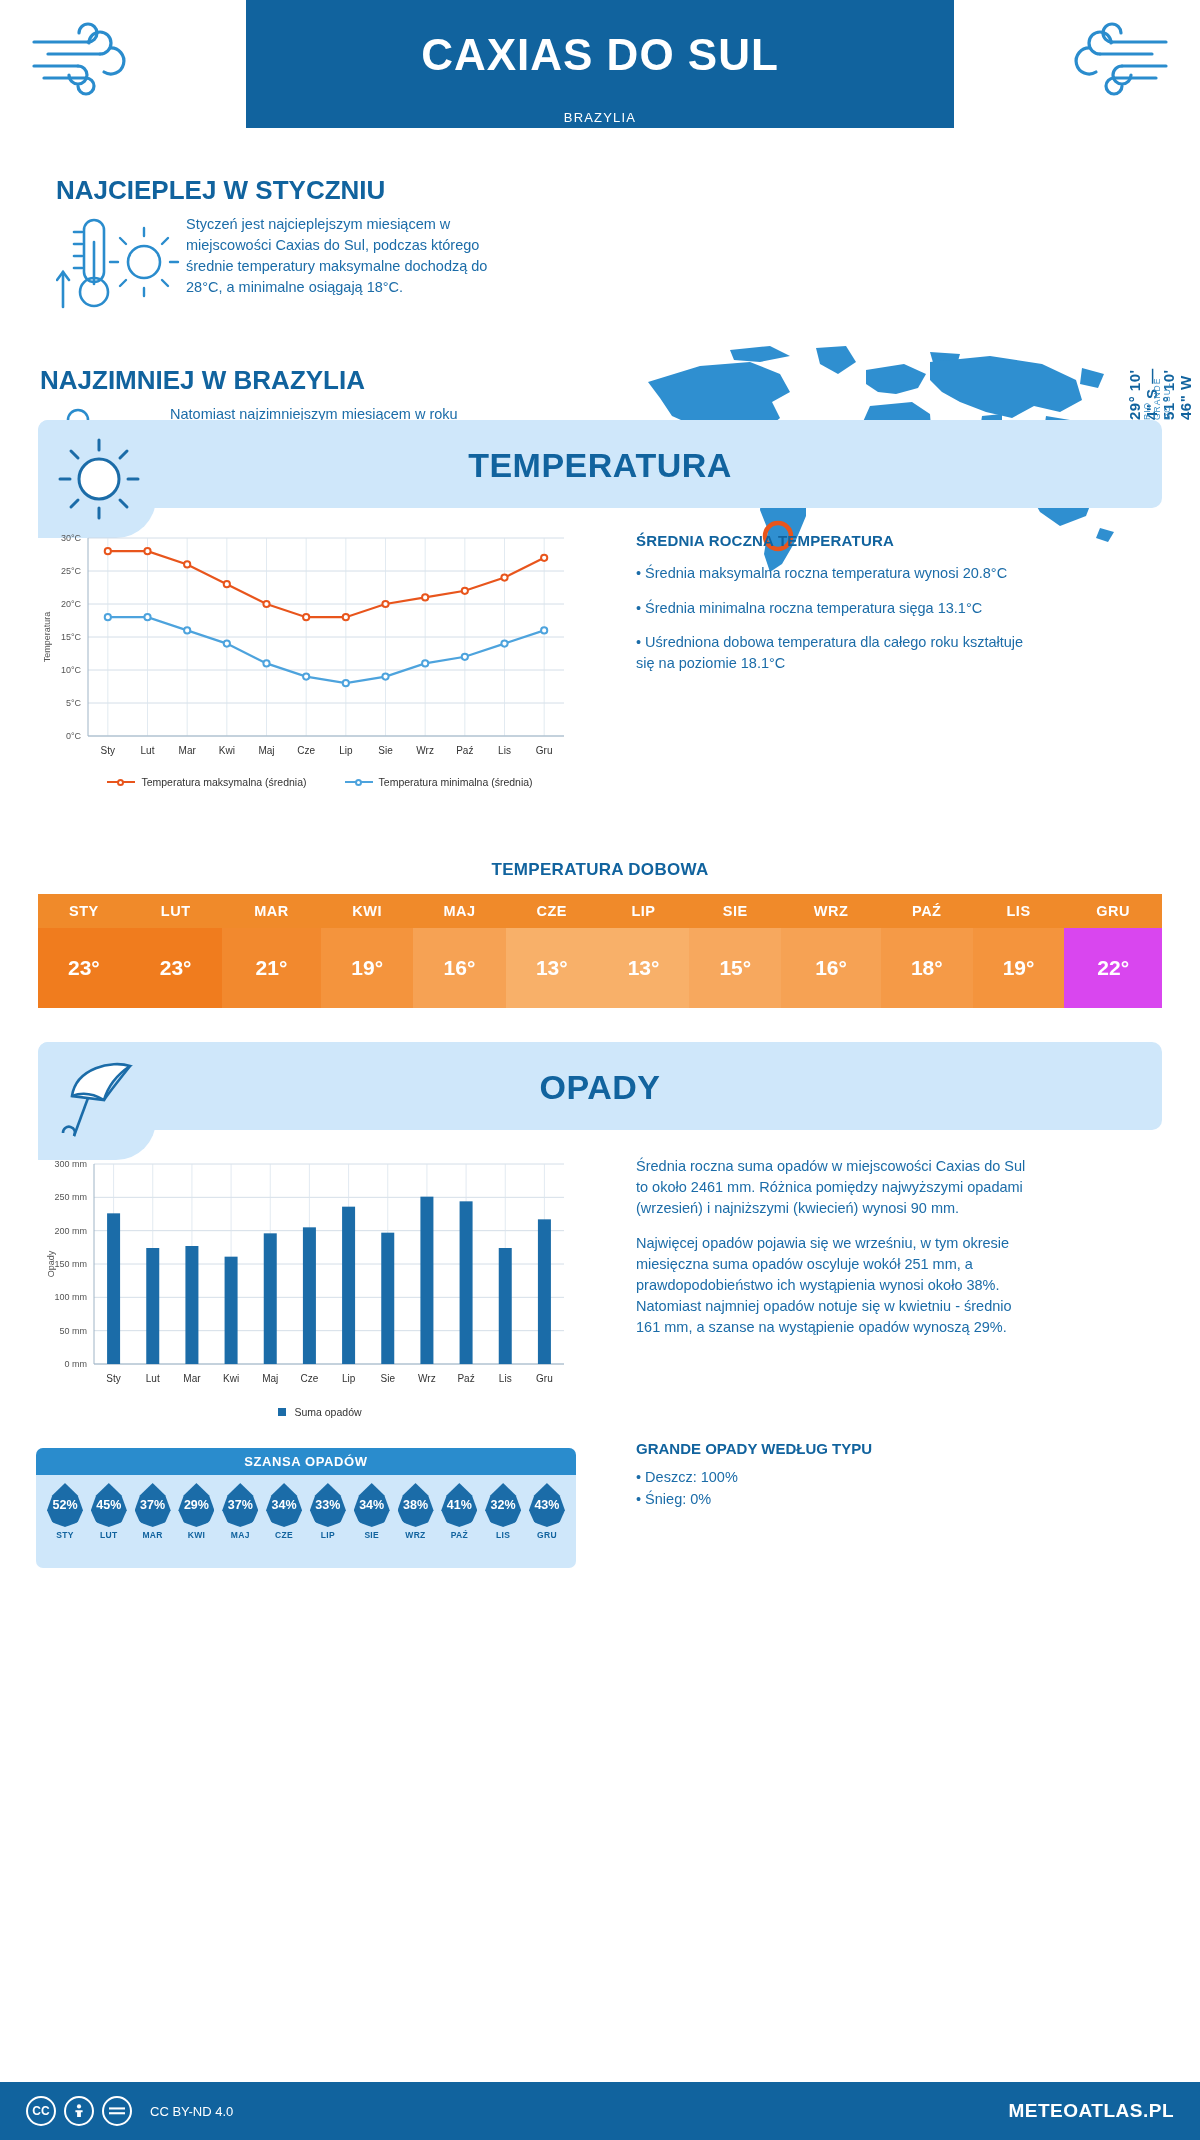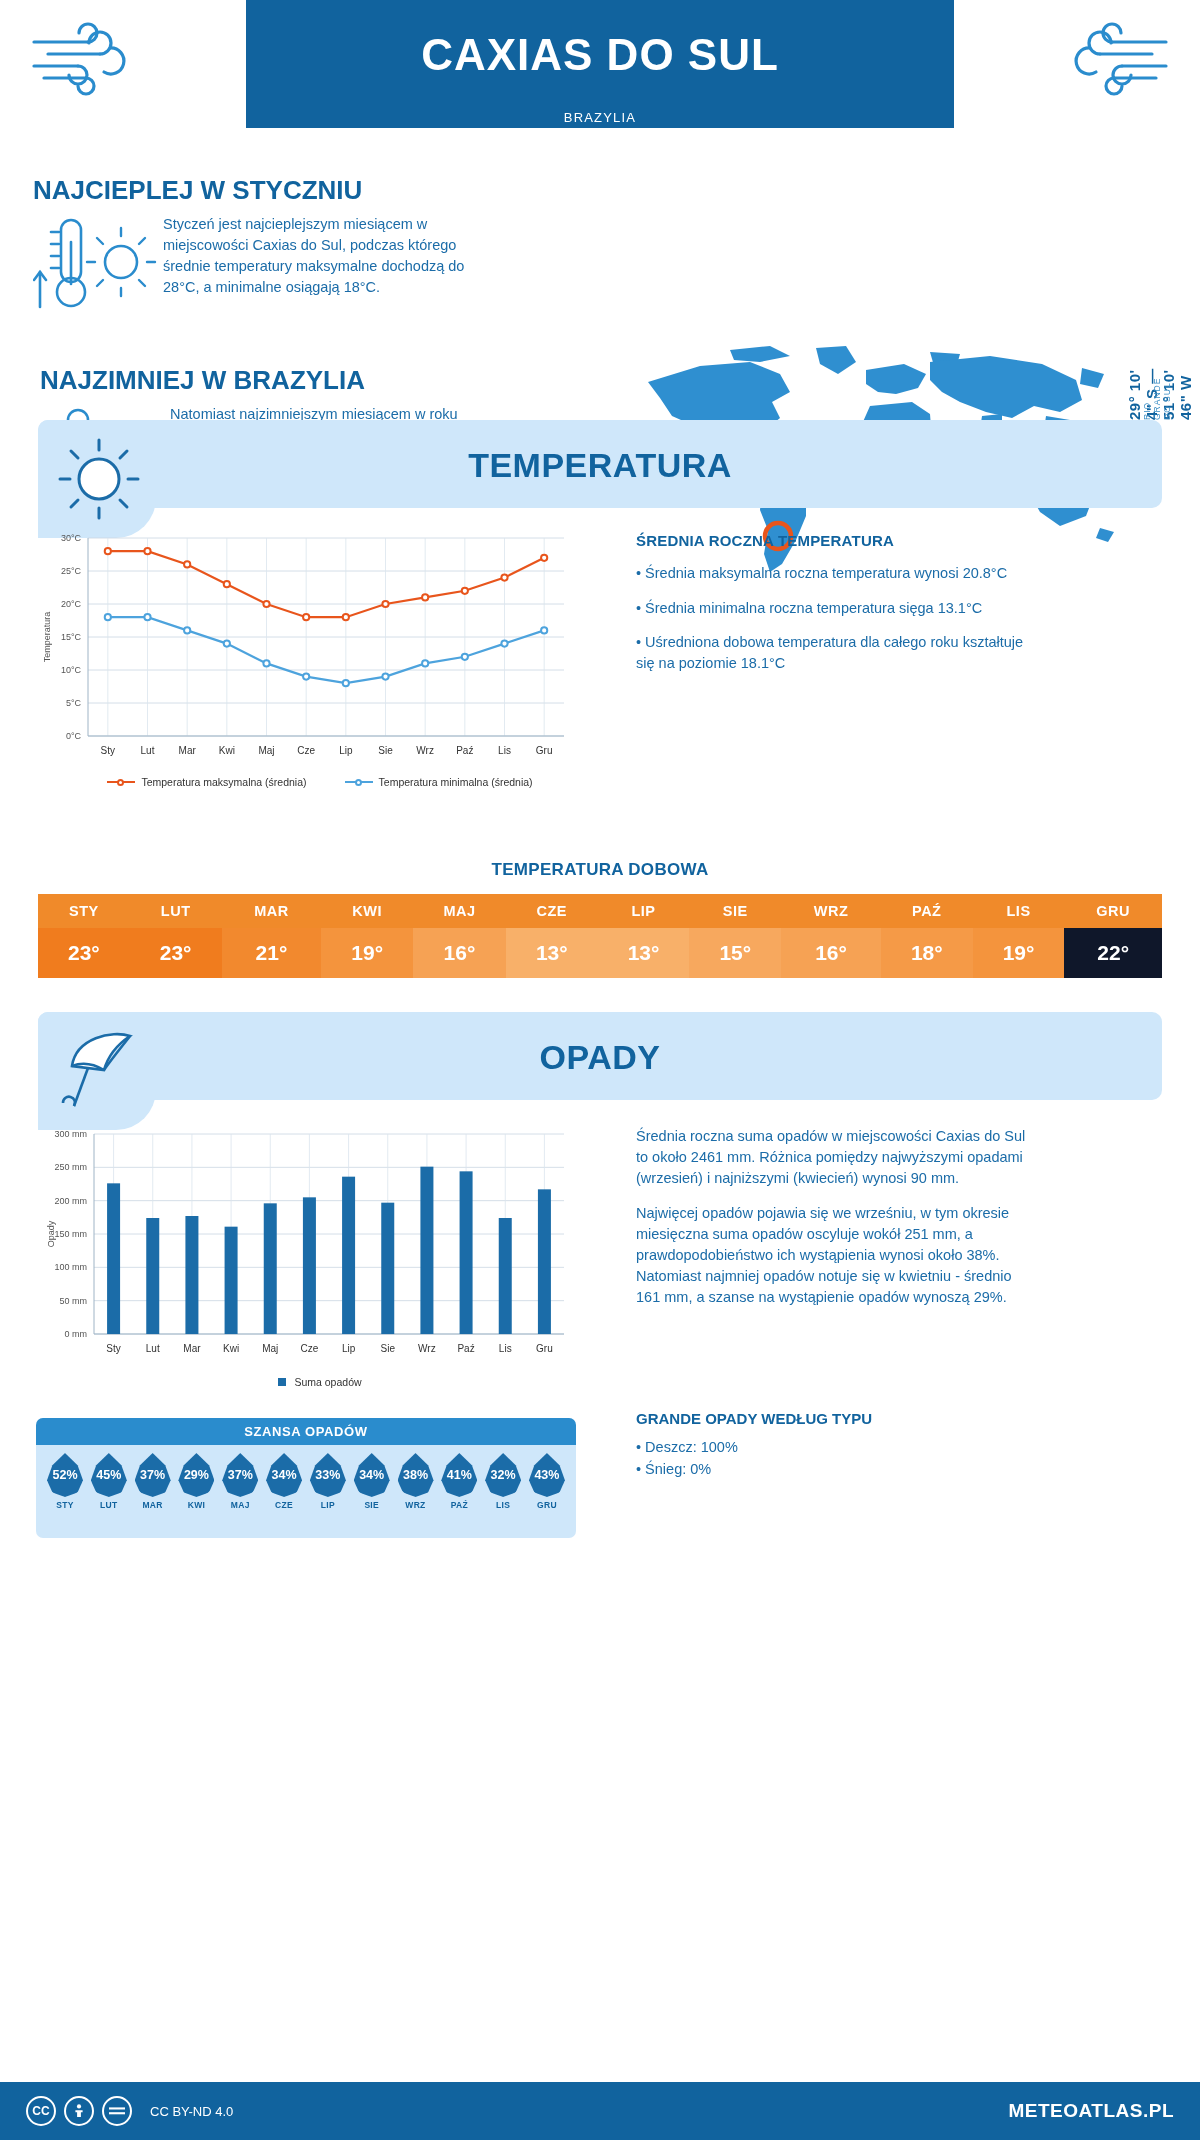--- a/index.html
+++ b/index.html
@@ -42,21 +42,21 @@
   }
   .wind-left { position:absolute; left:26px; top:22px; }
   .wind-right { position:absolute; right:26px; top:22px; }
 
   
   .top-info {
     position:relative;
     height:270px;
   }
   .info-block { position:absolute; }
-  .info-warm { left:33px; top:25px; width:480px; }
+  .info-warm { left:56px; top:25px; width:480px; }
   .info-cold { left:40px; top:215px; width:480px; }
   .info-heading {
     font-size:26px; font-weight:bold; color:#11639e;
     margin:0 0 6px 0;
   }
   .info-heading.cold { color:#11639e; }
   .info-text {
     font-size:14.5px; line-height:1.45; color:#1b6ca8;
     width:310px;
   }
@@ -130,21 +130,21 @@
     text-align:center; font-size:17px; font-weight:bold; color:#11639e;
     margin:4px 0 14px 0; letter-spacing:0.3px;
   }
   .daily-table { margin:0 38px; width:1124px; border-collapse:collapse; }
   .daily-table th {
     background:#f08a2a; color:#ffffff; font-size:14.5px; font-weight:bold;
     padding:9px 0; text-align:center; letter-spacing:0.5px;
   }
   .daily-table td {
     color:#ffffff; font-size:21px; font-weight:bold;
-    padding:13px 0; text-align:center;
+    padding:28px 0; text-align:center;
   }
 
   
   .precip-section { position:relative; height:330px; margin-top:22px; }
   .precip-chart-box { position:absolute; left:36px; top:0; width:540px; height:280px; }
   .precip-side { position:absolute; left:636px; top:4px; width:500px; }
   .precip-par { font-size:14.5px; line-height:1.45; color:#1b6ca8; margin-bottom:14px; width:400px; }
   .precip-legend {
     position:absolute; left:60px; top:254px; width:520px;
     display:flex; justify-content:center; gap:8px;
@@ -498,21 +498,21 @@
         <td style="background: rgb(240, 124, 30);">23°</td>
         <td style="background: rgb(242, 137, 46);">21°</td>
         <td style="background: rgb(244, 148, 61);">19°</td>
         <td style="background: rgb(246, 162, 84);">16°</td>
         <td style="background: rgb(248, 176, 105);">13°</td>
         <td style="background: rgb(248, 176, 105);">13°</td>
         <td style="background: rgb(247, 168, 94);">15°</td>
         <td style="background: rgb(246, 162, 84);">16°</td>
         <td style="background: rgb(245, 154, 71); text-align: center;">18°</td>
         <td style="background: rgb(244, 148, 61);">19°</td>
-        <td style="background: #0f172a;">22°</td>
+        <td style="background: #d946ef;">22°</td>
       </tr>
     </tbody>
 </table>
 
 <div class="section-banner" style="margin-top:34px;">
   <div class="tab"></div>
   <div class="umbrella-icon">
     <svg width="92" height="96" viewBox="0 0 92 96">
       <path d="M12 44 C16 16, 52 8, 70 14 C58 22, 48 34, 44 48 Z" fill="#ffffff" stroke="#1b6ca8" stroke-width="2.6"></path>
       <path d="M44 48 C54 34, 64 22, 70 14" fill="none" stroke="#1b6ca8" stroke-width="2.6"></path>

